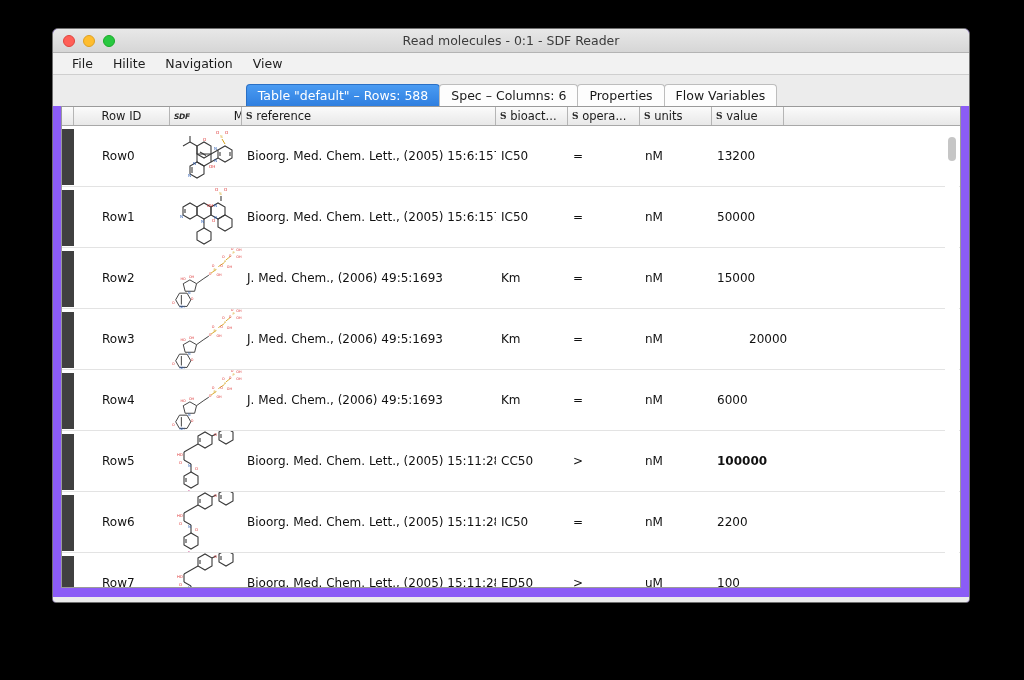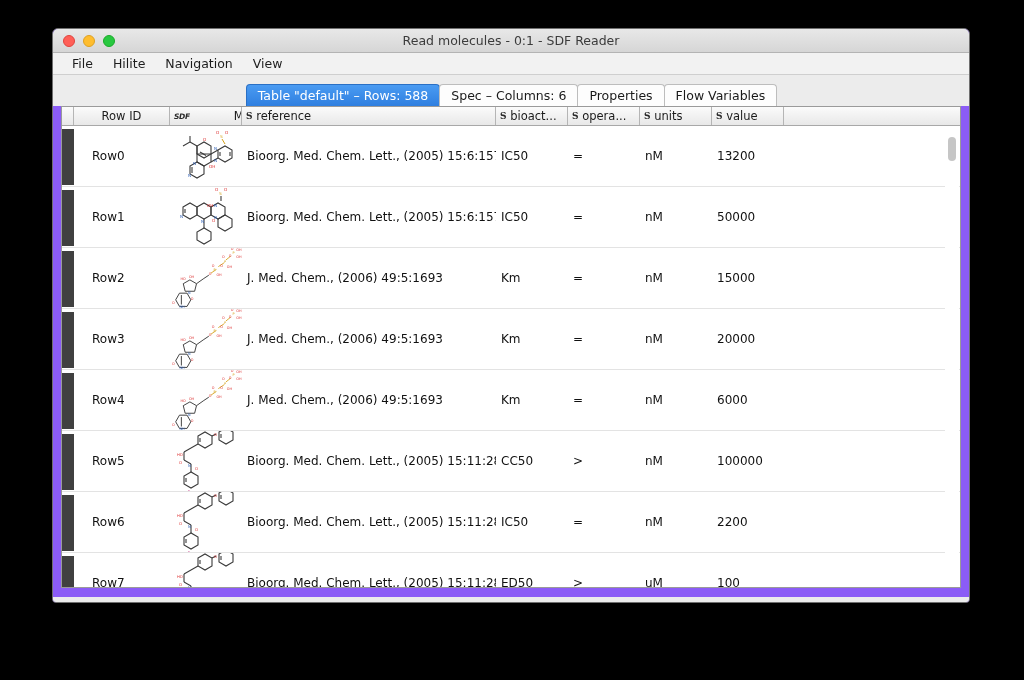--- a/index.html
+++ b/index.html
@@ -182,21 +182,21 @@
   .cell.colorbar {
     padding: 0;
     background: #ffffff;
   }
   .colorbar-inner {
     width: 100%;
     height: calc(100% - 4px);
     margin-top: 2px;
     background: #404040;
   }
-  .cell.rowid { padding-left: 18px; }
+  .cell.rowid { padding-left: 28px; }
   .cell.mol {
     padding: 0;
     justify-content: center;
     align-items: center;
   }
   .mol svg { display: block; }
   .cell.center { justify-content: flex-start; }
 
   
   .vscroll {
@@ -338,21 +338,21 @@
           <div class="cell rowid" style="width: 96px;">Row3</div>
           <div class="cell mol" style="width: 72px;">
             <svg width="76" height="68" viewBox="0 0 76 68">
               <use href="#glyph-mol-c"></use>
             </svg>
           </div>
           <div class="cell center" style="width: 254px;">J. Med. Chem., (2006) 49:5:1693</div>
           <div class="cell center" style="width: 72px;">Km</div>
           <div class="cell center" style="width: 72px;">=</div>
           <div class="cell center" style="width: 72px;">nM</div>
-          <div class="cell center" style="width: 72px;">20000</div>
+          <div class="cell center" style="width: 72px; margin-left: 32px;">20000</div>
           <div class="cell" style="flex: 1 1 auto;"></div>
         </div>
         <div class="row">
           <div class="cell colorbar" style="width: 12px;">
             <div class="colorbar-inner" style="background: rgb(64, 64, 64);"></div>
           </div>
           <div class="cell rowid" style="width: 96px;">Row4</div>
           <div class="cell mol" style="width: 72px;">
             <svg width="76" height="68" viewBox="0 0 76 68">
               <use href="#glyph-mol-c"></use>
@@ -372,21 +372,21 @@
           <div class="cell rowid" style="width: 96px;">Row5</div>
           <div class="cell mol" style="width: 72px;">
             <svg width="60" height="70" viewBox="0 0 60 70">
               <use href="#glyph-mol-d"></use>
             </svg>
           </div>
           <div class="cell center" style="width: 254px;">Bioorg. Med. Chem. Lett., (2005) 15:11:28...</div>
           <div class="cell center" style="width: 72px;">CC50</div>
           <div class="cell center" style="width: 72px;">&gt;</div>
           <div class="cell center" style="width: 72px;">nM</div>
-          <div class="cell center" style="width: 72px;">100000</div>
+          <div class="cell center" style="width: 72px; font-weight: bold;">100000</div>
           <div class="cell" style="flex: 1 1 auto;"></div>
         </div>
         <div class="row">
           <div class="cell colorbar" style="width: 12px;">
             <div class="colorbar-inner" style="background: rgb(64, 64, 64);"></div>
           </div>
           <div class="cell rowid" style="width: 96px;">Row6</div>
           <div class="cell mol" style="width: 72px;">
             <svg width="60" height="70" viewBox="0 0 60 70">
               <use href="#glyph-mol-d"></use>

